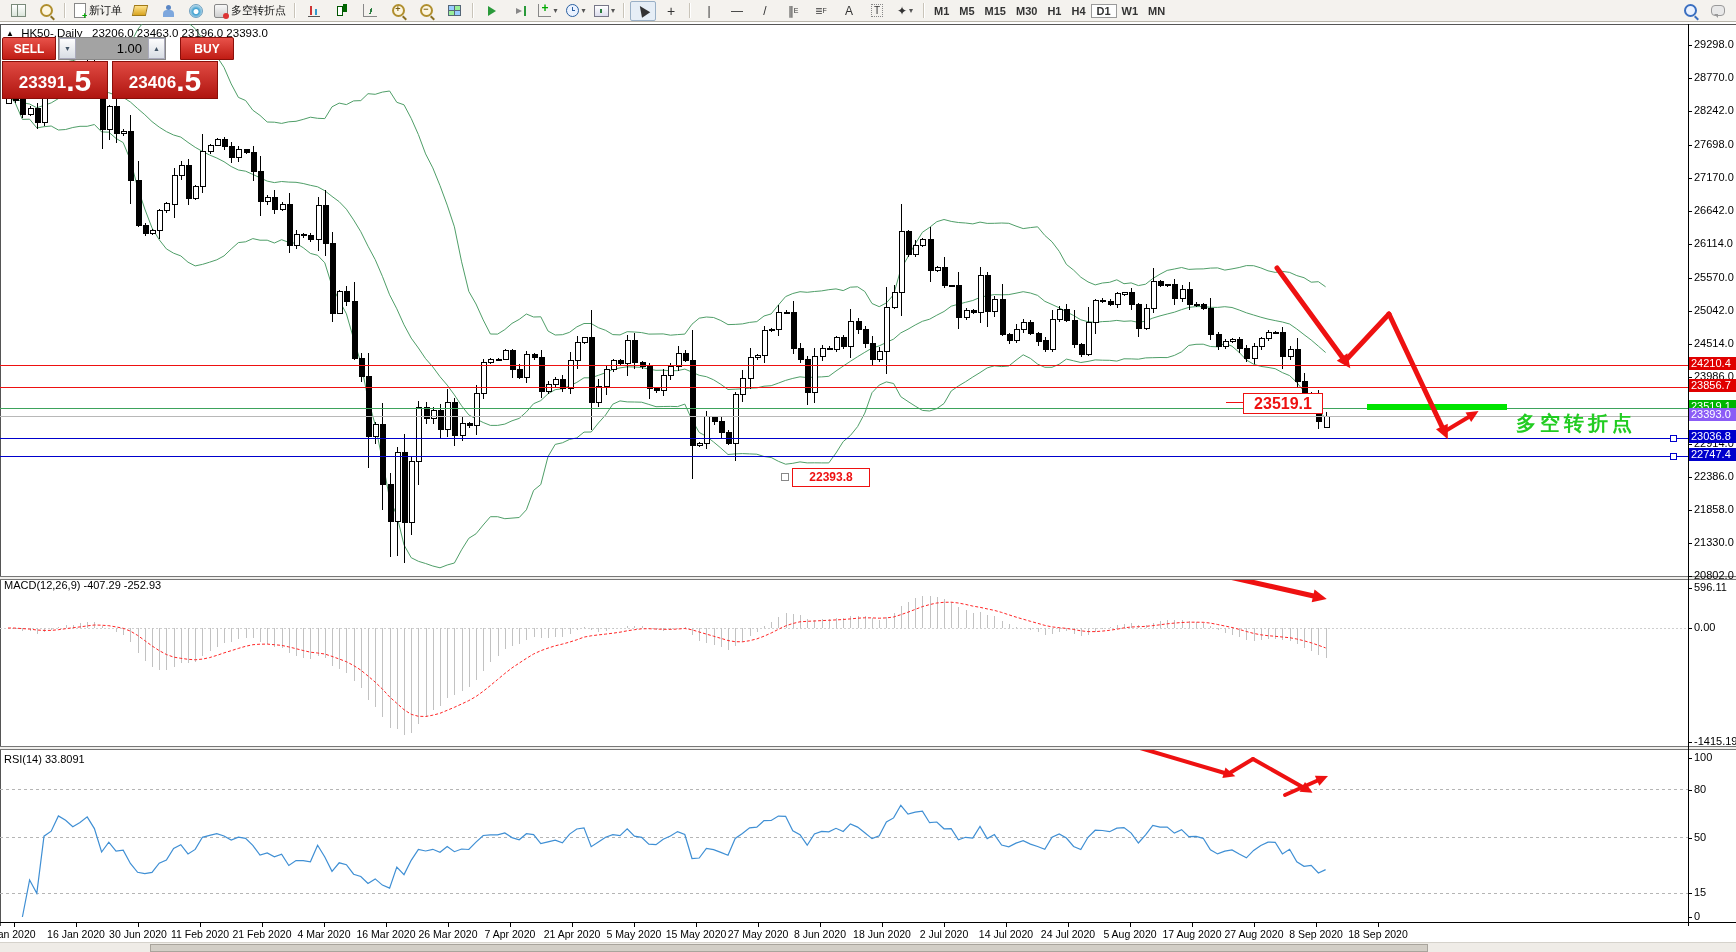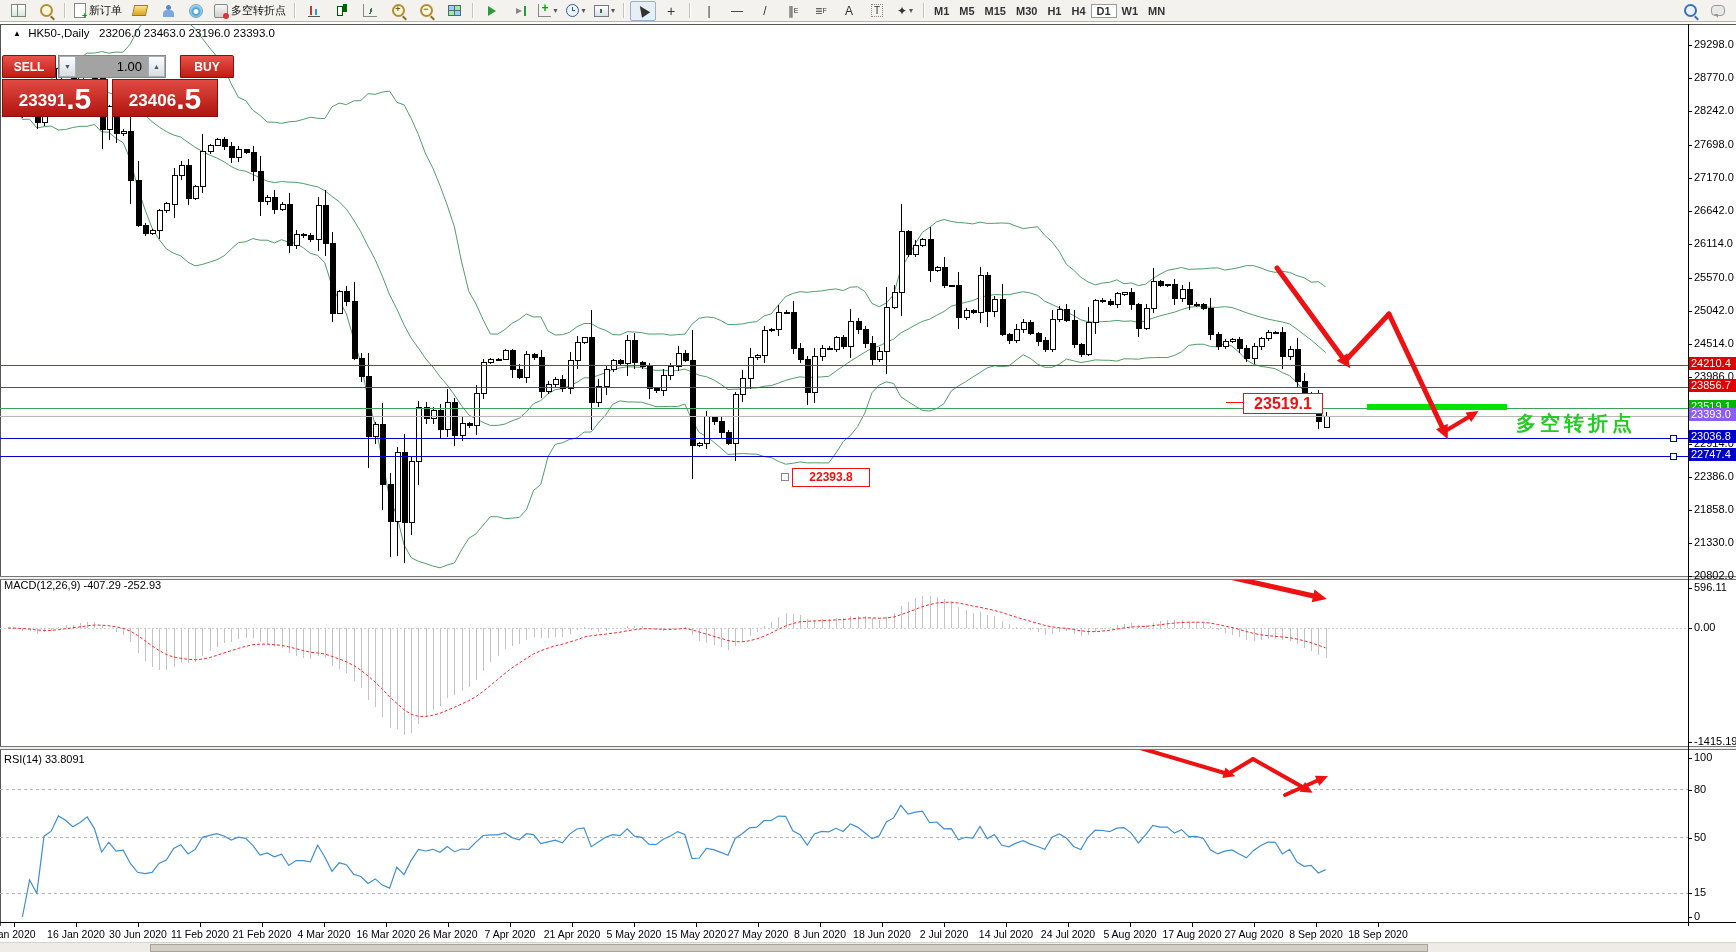--- a/index.html
+++ b/index.html
@@ -65,24 +65,24 @@
   .glyph{font-size:12px;color:#333;}
   .sub{font-size:7px;vertical-align:sub;color:#333;}
   .i-boxT{border:1px dotted #888;padding:0 2px;font-size:10px;color:#333;}
   .i-bubble{width:12px;height:9px;background:#e8e8e8;border:1px solid #999;border-radius:4px;}
   .i-bubble:after{content:"";position:absolute;left:2px;bottom:-3px;border-left:4px solid transparent;border-right:0 solid transparent;border-top:4px solid #999;}
   
   #chartwin{position:absolute;left:0;top:22px;width:1736px;height:930px;background:#fff;}
   .frameline{position:absolute;background:#555;}
   svg{position:absolute;left:0;}
   
-  #title-line{position:absolute;left:13px;top:5px;color:#000;font-size:11.5px;white-space:nowrap;}
+  #title-line{position:absolute;left:6px;top:5px;color:#000;font-size:11.5px;white-space:nowrap;}
   #title-line .tri{font-size:8px;vertical-align:1px;margin-right:4px;}
   
-  #trade{position:absolute;left:2px;top:33px;width:232px;}
+  #trade{position:absolute;left:2px;top:15px;width:232px;}
   #trade .row1{display:flex;height:23px;}
   .obtn{background:linear-gradient(#e8524a,#c01c14);color:#fff;font-weight:bold;font-size:12px;
      display:flex;align-items:center;justify-content:center;border:1px solid #8a0f0a;}
   #sell-btn{width:52px;border-radius:2px 0 0 0;}
   #buy-btn{width:52px;margin-left:auto;border-radius:0 2px 0 0;}
   #vol-box{width:108px;display:flex;border:1px solid #888;background:#a3a3a3;box-sizing:border-box;}
   .spin{width:17px;background:linear-gradient(#fdfdfd,#d8dde4);border:1px solid #aab;box-sizing:border-box;
      display:flex;align-items:center;justify-content:center;font-size:7px;color:#456;}
   #vol-val{flex:1;display:flex;align-items:center;justify-content:flex-end;padding-right:6px;font-size:13px;}
   #trade .row2{display:flex;height:38px;margin-top:1px;}

